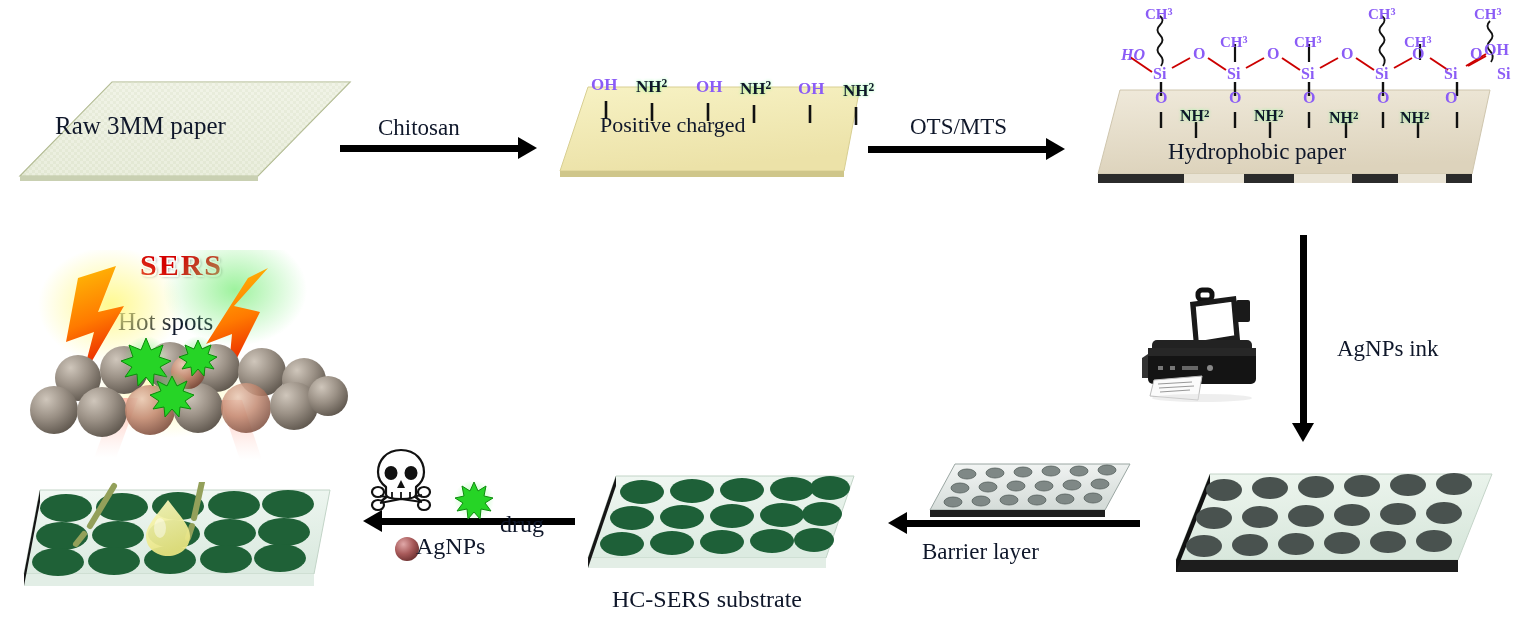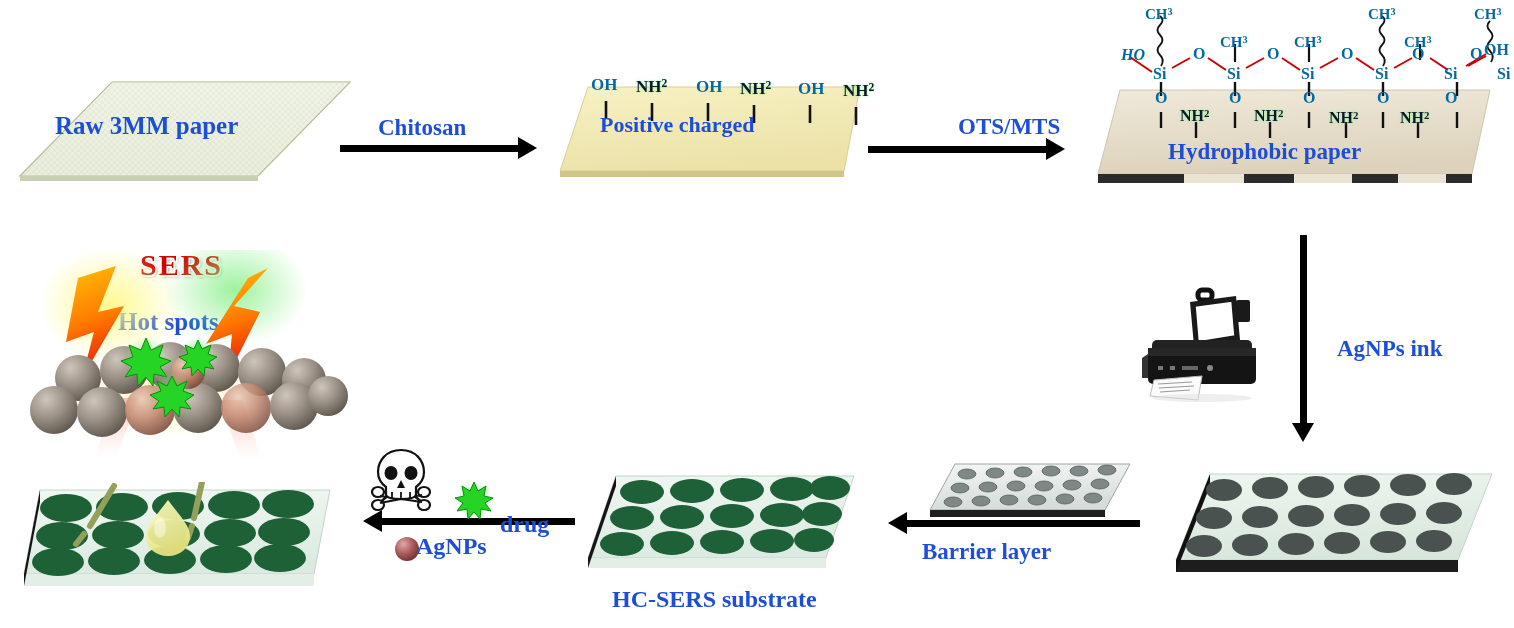--- a/index.html
+++ b/index.html
@@ -1,39 +1,39 @@
 <!DOCTYPE html>
 <html><head>
 <meta charset="utf-8">
 <style>
   html,body{margin:0;padding:0;background:#ffffff;}
   body{width:1514px;height:628px;position:relative;overflow:hidden;
        font-family:"Liberation Serif","DejaVu Serif",serif;}
   .abs{position:absolute;}
-  .lbl{font-weight:bold;color:#1d4ed8;white-space:nowrap;}
+  .lbl{font-weight:normal;color:#0f172a;white-space:nowrap;}
 
   
   .harrow{position:absolute;height:7px;background:#000;}
   .harrow:after{content:"";position:absolute;right:-17px;top:-8px;
      border-left:19px solid #000;border-top:11px solid transparent;border-bottom:11px solid transparent;}
   .harrow-l{position:absolute;height:7px;background:#000;}
   .harrow-l:after{content:"";position:absolute;left:-17px;top:-8px;
      border-right:19px solid #000;border-top:11px solid transparent;border-bottom:11px solid transparent;}
   .varrow{position:absolute;width:7px;background:#000;}
   .varrow:after{content:"";position:absolute;bottom:-17px;left:-8px;
      border-top:19px solid #000;border-left:11px solid transparent;border-right:11px solid transparent;}
 
   
   .sheet{position:absolute;}
   .sheet svg{display:block;overflow:visible;}
 
   
   .chem{position:absolute;left:0;top:0;}
   .chem span{position:absolute;font-weight:bold;line-height:1;}
-  .red{color:#0369a1;}
+  .red{color:#8b5cf6;}
   .grn{color:#0f172a;text-shadow:0 0 3px rgba(120,255,140,.85);}
   .sub{font-size:.68em;vertical-align:sub;}
 
   
   #sers-title{font-size:30px;font-weight:bold;color:#d40000;letter-spacing:2px;
      text-shadow: 1.5px 1.5px 0 #fff, -1px -1px 0 #fff, 1px -1px 0 #fff,
                   -1px 1px 0 #fff, 2px 2px 3px rgba(120,120,120,.75);}
 </style>
 </head>
 <body>
@@ -86,21 +86,21 @@
     <line x1="46" y1="6" x2="46" y2="24"></line>
     <line x1="92" y1="8" x2="92" y2="26"></line>
     <line x1="148" y1="8" x2="148" y2="26"></line>
     <line x1="194" y1="10" x2="194" y2="28"></line>
     <line x1="250" y1="10" x2="250" y2="28"></line>
     <line x1="296" y1="12" x2="296" y2="30"></line>
   </g>
 </svg>
 <div class="abs lbl" style="left:600px;top:112px;font-size:22px;">Positive charged</div>
 
-<div class="abs lbl" style="left:910px;top:114px;font-size:23px;margin-left:48px;">OTS/MTS</div>
+<div class="abs lbl" style="left:910px;top:114px;font-size:23px;">OTS/MTS</div>
 <div class="harrow" style="left:868px;top:146px;width:180px;"></div>
 
 <div class="sheet abs" style="left:1098px;top:88px;">
   <svg width="400" height="110" viewBox="0 0 400 110">
     <defs>
       <linearGradient id="hydg" x1="0" y1="0" x2="0.2" y2="1">
         <stop offset="0" stop-color="#efe9da"></stop>
           <stop offset="1" stop-color="#ddd3bc"></stop>
       </linearGradient>
     </defs>

